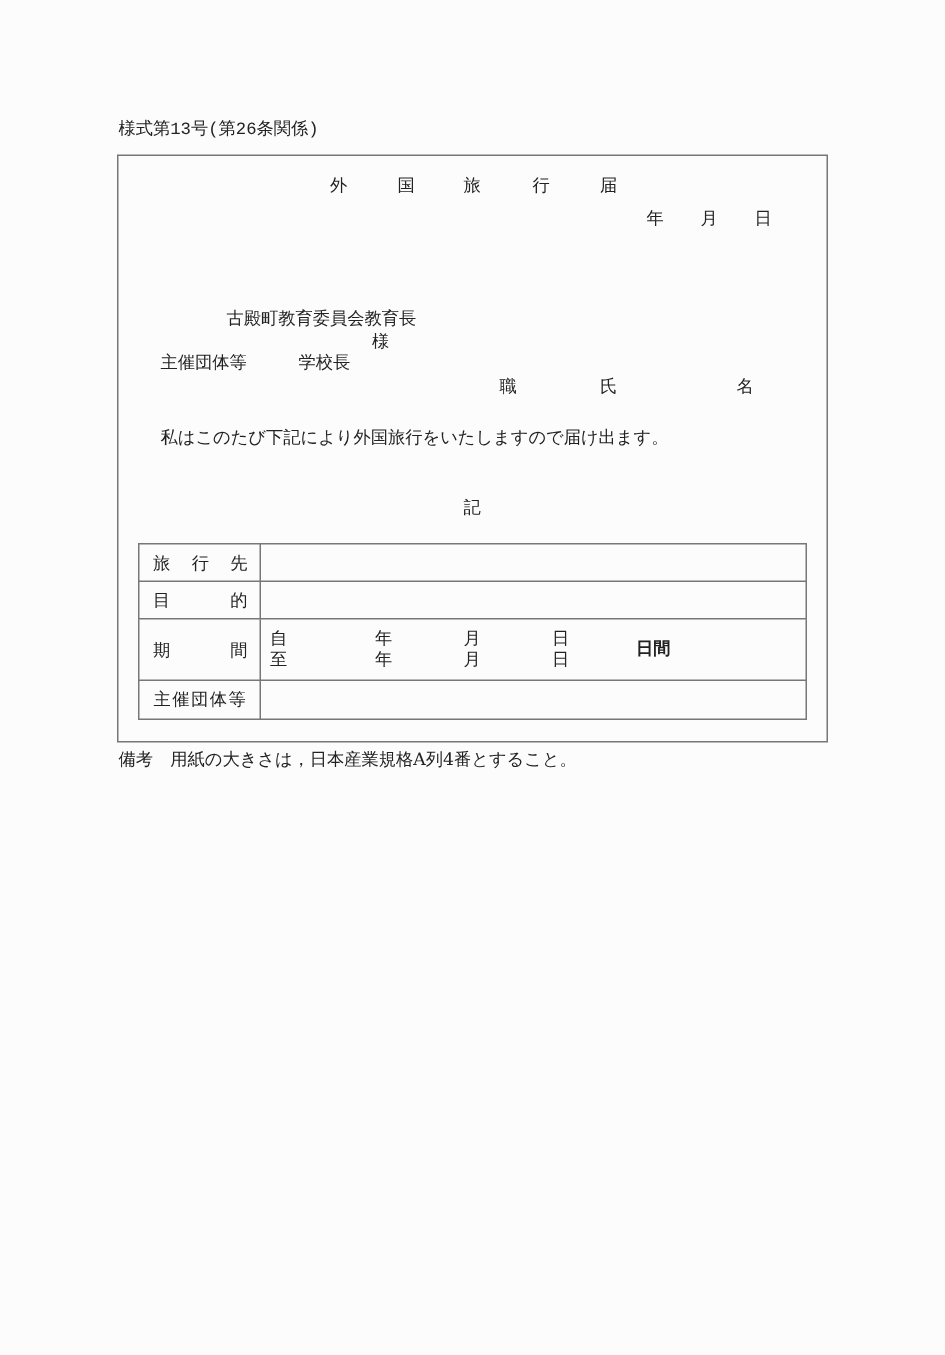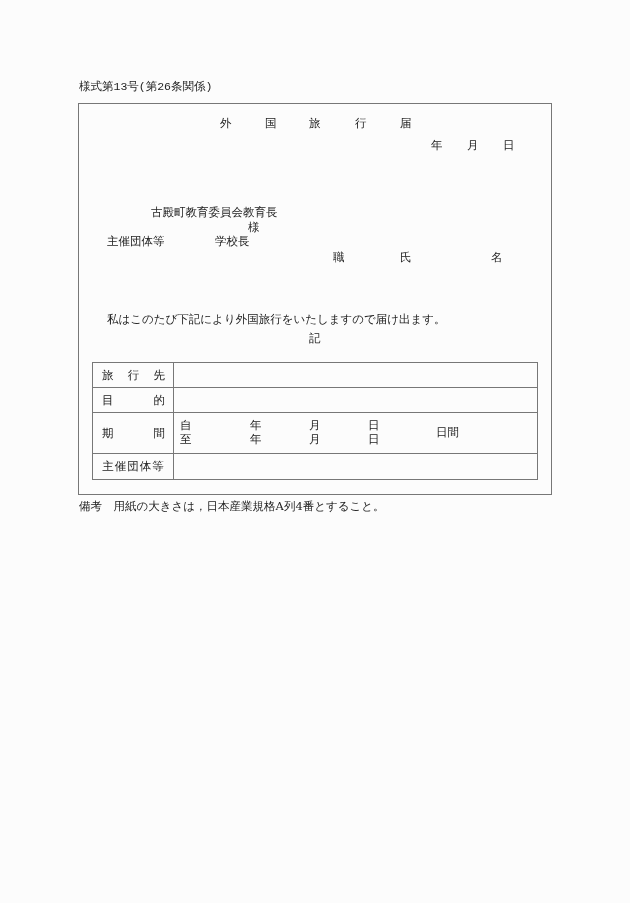--- a/index.html
+++ b/index.html
@@ -40,30 +40,30 @@
 <div>
   <span class="abs" style="left:431px;top:140px;">年</span>
   <span class="abs" style="left:467px;top:140px;">月</span>
   <span class="abs" style="left:503px;top:140px;">日</span>
 </div>
 
 <div>
   <span class="abs" style="left:107px;top:207px;margin-left:44px;">古殿町教育委員会教育長</span>
   <span class="abs" style="left:248px;top:222px;">様</span>
   <span class="abs" style="left:107px;top:236px;">主催団体等</span>
-  <span class="abs" style="left:199px;top:236px;margin-left:16px;">学校長</span>
+  <span class="abs" style="left:199px;top:236px;">学校長</span>
 </div>
 
 <div>
   <span class="abs" style="left:333px;top:252px;">職</span>
   <span class="abs" style="left:400px;top:252px;">氏</span>
   <span class="abs" style="left:491px;top:252px;">名</span>
 </div>
 
-<div class="abs" style="left:107px;top:314px;">私はこのたび下記により外国旅行をいたしますので届け出ます。</div>
+<div class="abs" style="left:107px;top:286px;">私はこのたび下記により外国旅行をいたしますので届け出ます。</div>
 
 <div class="abs" style="left:309px;top:333px;">記</div>
 
 <table class="form">
   <tbody>
       <tr style="height:25px;">
     <td class="lbl">
       <div class="lbl-spread">
         <span>旅</span>
         <span>行</span>
@@ -91,21 +91,21 @@
     <td>
       <div class="period-cell">
         <span style="left:6px;top:7px;">自</span>
         <span style="left:6px;top:21px;">至</span>
         <span style="left:76px;top:7px;">年</span>
         <span style="left:76px;top:21px;">年</span>
         <span style="left:135px;top:7px;">月</span>
         <span style="left:135px;top:21px;">月</span>
         <span style="left:194px;top:7px;">日</span>
         <span style="left:194px;top:21px;">日</span>
-        <span style="left:262px;top:14px;">日間</span>
+        <span style="left:250px;top:14px;font-weight:bold;">日間</span>
       </div>
     </td>
   </tr>
   <tr style="height:26px;text-align:right;">
     <td class="lbl">
       <div class="lbl-spread" style="justify-content:center;letter-spacing:1px;">
         <span>主催団体等</span>
       </div>
     </td>
     <td></td>

